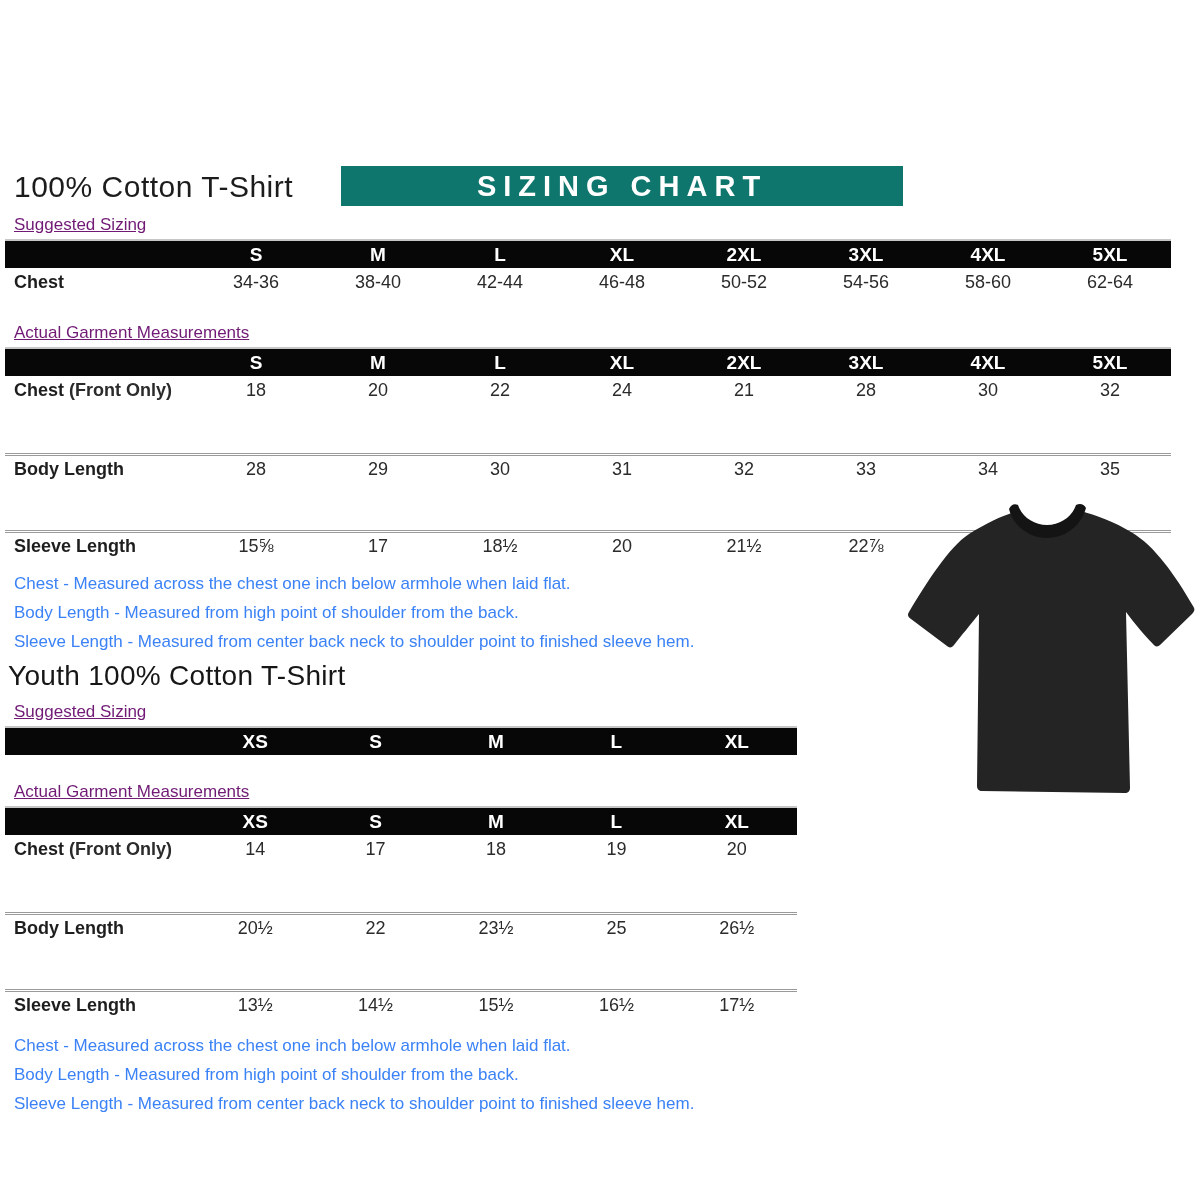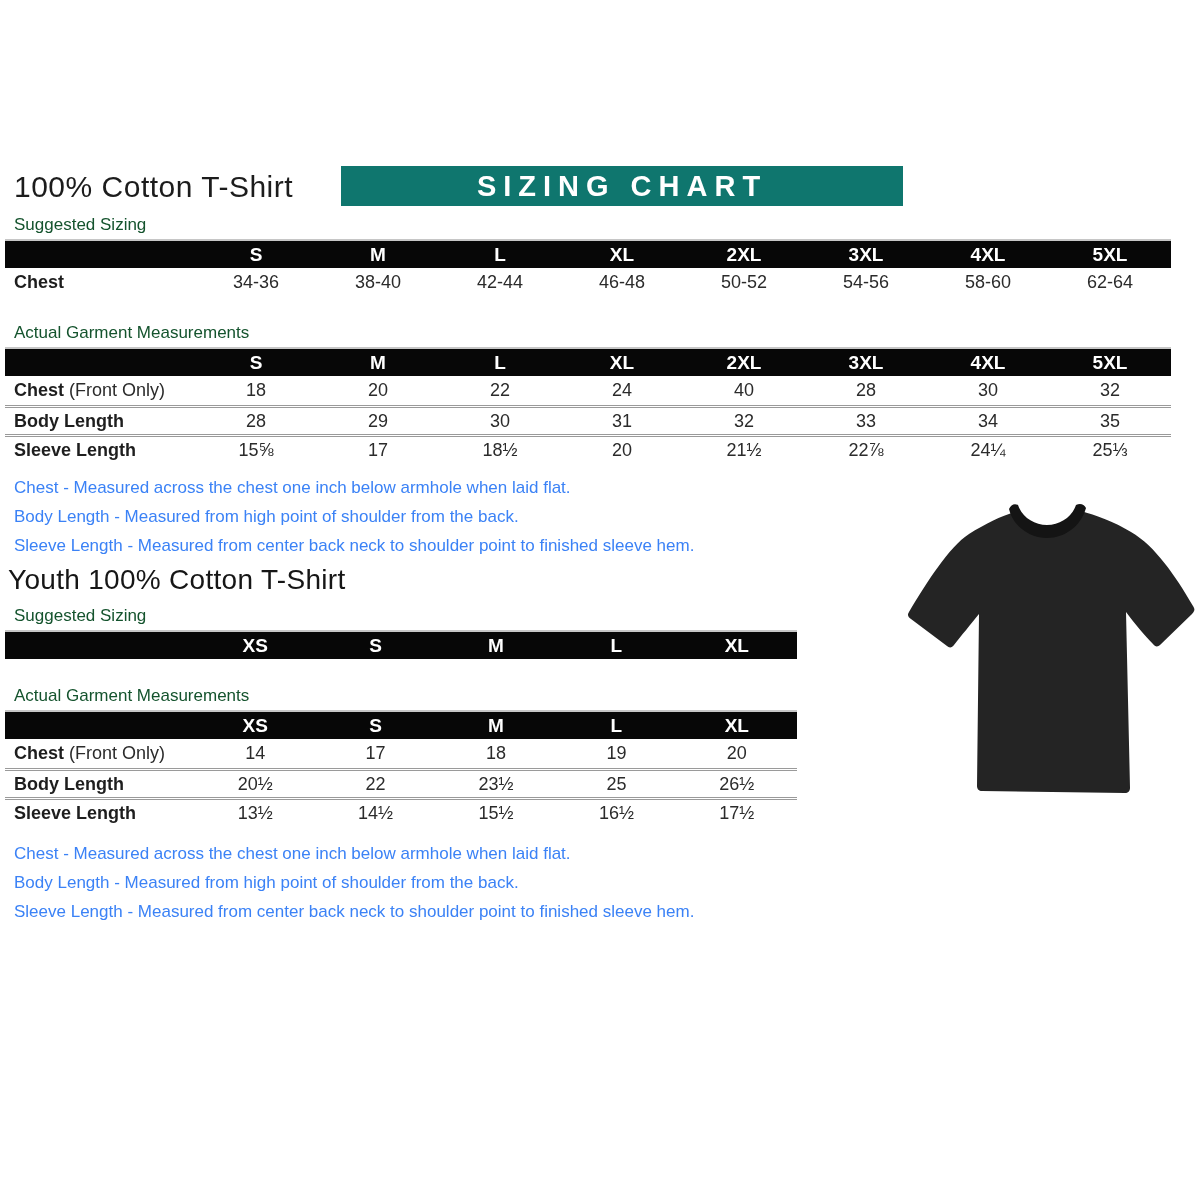--- a/index.html
+++ b/index.html
@@ -9,34 +9,34 @@
   .content { position:absolute; top:166px; left:5px; width:1170px; }
 
   
   .header-row { position:relative; height:41px; }
   .page-title { position:absolute; left:9px; top:0; font-size:30px; line-height:41px;
                 color:#1c1c1c; letter-spacing:0.5px; white-space:nowrap; }
   .banner { position:absolute; left:336px; top:0; width:562px; height:40px;
             background:#0f766e; display:flex; align-items:center; justify-content:center; }
   .banner span { color:#fff; font-weight:bold; font-size:29px; letter-spacing:7px; }
 
-  .section-label { margin:8px 0 0 9px; font-size:17px; color:#14532d; }
+  .section-label { margin:8px 0 0 9px; font-size:17px; color:#701a75;text-decoration:underline; }
 
   
   .sz-table { margin-top:4px; border-top:2px solid #c6c6c6; }
   .sz-table.adult { width:1166px; }
   .sz-table.youth { width:792px; }
   .t-row { display:flex; align-items:center; height:29px; }
   .t-head { background:#070707; height:27px; }
   .t-head .c-val { color:#fff; font-weight:bold; font-size:19px; }
   .c-label { width:190px; padding-left:9px; font-size:18px; color:#1e1e1e; white-space:nowrap; }
   .c-label .lbl { font-weight:bold; }
-  .c-label .sfx { font-weight:normal; margin-left:5px; color:#2b2b2b; }
+  .c-label .sfx { font-weight:bold; margin-left:5px; color:#2b2b2b; }
   .c-val { flex:1; text-align:center; font-size:18px; color:#2b2b2b; }
-  .sep { border-top:3px double #9a9a9a; }
+  .sep { border-top:3px double #9a9a9a;margin-top:48px; }
 
   .notes { margin:10px 0 0 9px; }
   .notes .note-line { font-size:17px; line-height:29px; color:#3b82f6; }
 
   .youth-title { margin:4px 0 0 3px; font-size:28px; color:#161616; letter-spacing:0.3px; }
 
   .gap-lg { margin-top:26px; }
   .gap-md { margin-top:27px; }
 
   
@@ -97,21 +97,21 @@
         <div class="c-val">5XL</div>
       </div>
       <div class="t-row">
         <div class="c-label">
           <span class="lbl">Chest</span><span class="sfx">(Front Only)</span>
         </div>
         <div class="c-val">18</div>
         <div class="c-val">20</div>
         <div class="c-val">22</div>
         <div class="c-val">24</div>
-        <div class="c-val">40</div>
+        <div class="c-val">21</div>
         <div class="c-val">28</div>
         <div class="c-val">30</div>
         <div class="c-val">32</div>
       </div>
       <div class="t-row sep">
         <div class="c-label">
           <span class="lbl">Body Length</span>
         </div>
         <div class="c-val">28</div>
         <div class="c-val">29</div>

